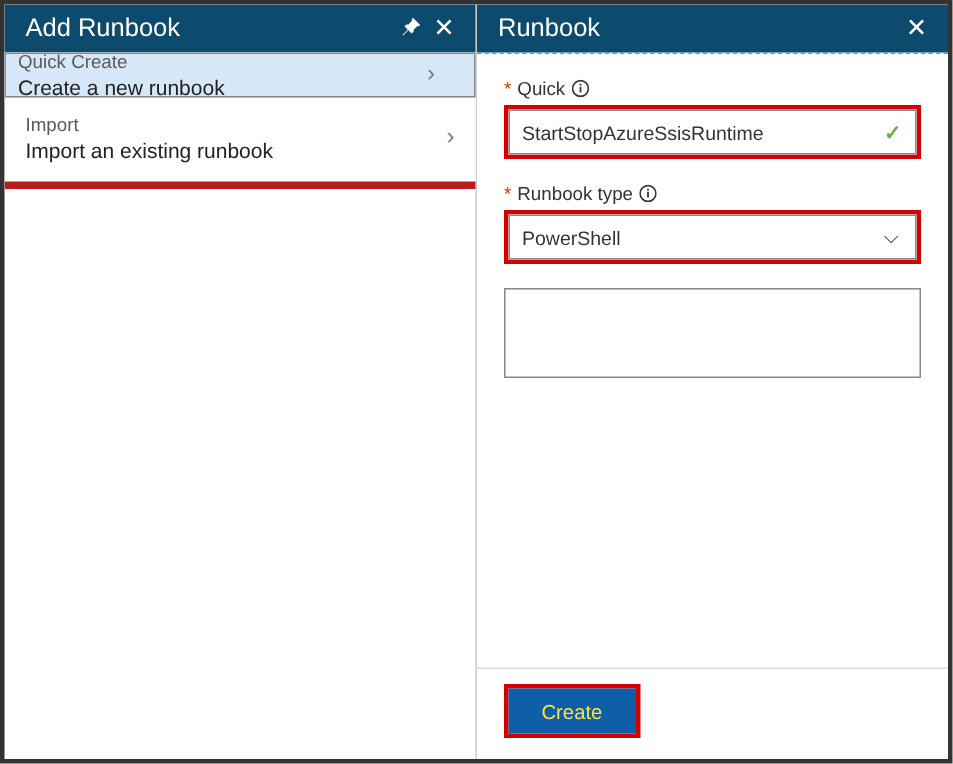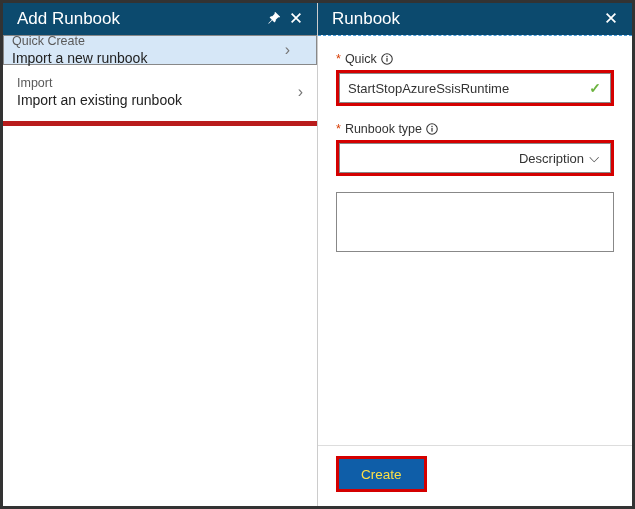--- a/index.html
+++ b/index.html
@@ -21,21 +21,21 @@
   .chev { color: #777; font-size: 16px; }
   .form { flex: 1; padding: 16px 18px 0 18px; display: flex; flex-direction: column; border-top: 1px dashed #4aa0e0; }
   .lbl-row { display: flex; align-items: center; font-size: 12.5px; color: #333; margin-bottom: 4px; gap: 4px; }
   .req { color: #d83b01; }
   .info-ic { width: 12px; height: 12px; display: inline-flex; }
   .info-ic svg { width: 12px; height: 12px; fill: #333; }
   .field { position: relative; margin-bottom: 16px; }
   .outline-red { border: 3px solid #d40000; }
   .inp { width: 100%; height: 30px; border: 1px solid #888; padding: 0 35px 0 8px; font-size: 13px; color: #333; background: #fff; }
   .check { position: absolute; right: 10px; top: 50%; transform: translateY(-50%); color: #6cb33f; font-weight: bold; font-size: 14px; }
-  .sel { width: 100%; height: 30px; border: 1px solid #888; padding: 0 26px 0 8px; font-size: 13px; color: #333; background: #fff; appearance: none; -webkit-appearance:none; cursor: pointer; justify-content: flex-end; }
+  .sel { width: 100%; height: 30px; border: 1px solid #888; padding: 0 26px 0 8px; font-size: 13px; color: #333; background: #fff; appearance: none; -webkit-appearance:none; cursor: pointer; }
   .caret { position: absolute; right: 12px; top: 50%; transform: translateY(-50%); pointer-events: none; font-size: 13px; color: #333; }
   .ta { width: 100%; height: 60px; border: 1px solid #888; padding: 6px 8px; font-size: 13px; resize: none; }
   .spacer { flex: 1; }
   .footer { border-top: 1px solid #ddd; padding: 10px 18px 14px 18px; }
   .btn-wrap { display: inline-block; border: 3px solid #d40000; }
   .create-btn { background: #0f5ea8; color: #fde047; border: none; height: 30px; padding: 0 22px; font-size: 13.5px; cursor: pointer; }
 </style>
 </head>
 <body>
 
@@ -52,21 +52,21 @@
       <span class="icn close">
         <svg viewBox="0 0 16 16">
             <path d="M3 3l10 10M13 3L3 13" stroke="#fff" stroke-width="2" fill="none"></path>
           </svg>
       </span>
     </div>
     <div class="opt-list">
       <div class="opt sel">
         <div class="txt">
           <div class="opt-title">Quick Create</div>
-          <div class="opt-sub">Import a new runbook</div>
+          <div class="opt-sub">Create a new runbook</div>
         </div>
         <div class="chev">›</div>
       </div>
       <div class="opt">
         <div class="txt">
           <div class="opt-title">Import</div>
           <div class="opt-sub">Import an existing runbook</div>
         </div>
         <div class="chev">›</div>
       </div>
@@ -106,21 +106,21 @@
         <span class="info-ic">
           <svg viewBox="0 0 16 16">
               <circle cx="8" cy="8" r="7" fill="none" stroke="#333" stroke-width="1.4"></circle>
               <rect x="7.2" y="6.5" width="1.6" height="5"></rect>
               <rect x="7.2" y="3.8" width="1.6" height="1.6"></rect>
             </svg>
         </span>
       </div>
       <div class="field outline-red">
         <div class="sel" style="display:flex;align-items:center;">
-          <span>Description</span>
+          <span>PowerShell</span>
         </div>
         <span class="caret">⌵</span>
       </div>
 
       <div class="field">
         <textarea class="ta" style=""></textarea>
       </div>
 
       <div class="spacer"></div>
     </div>

